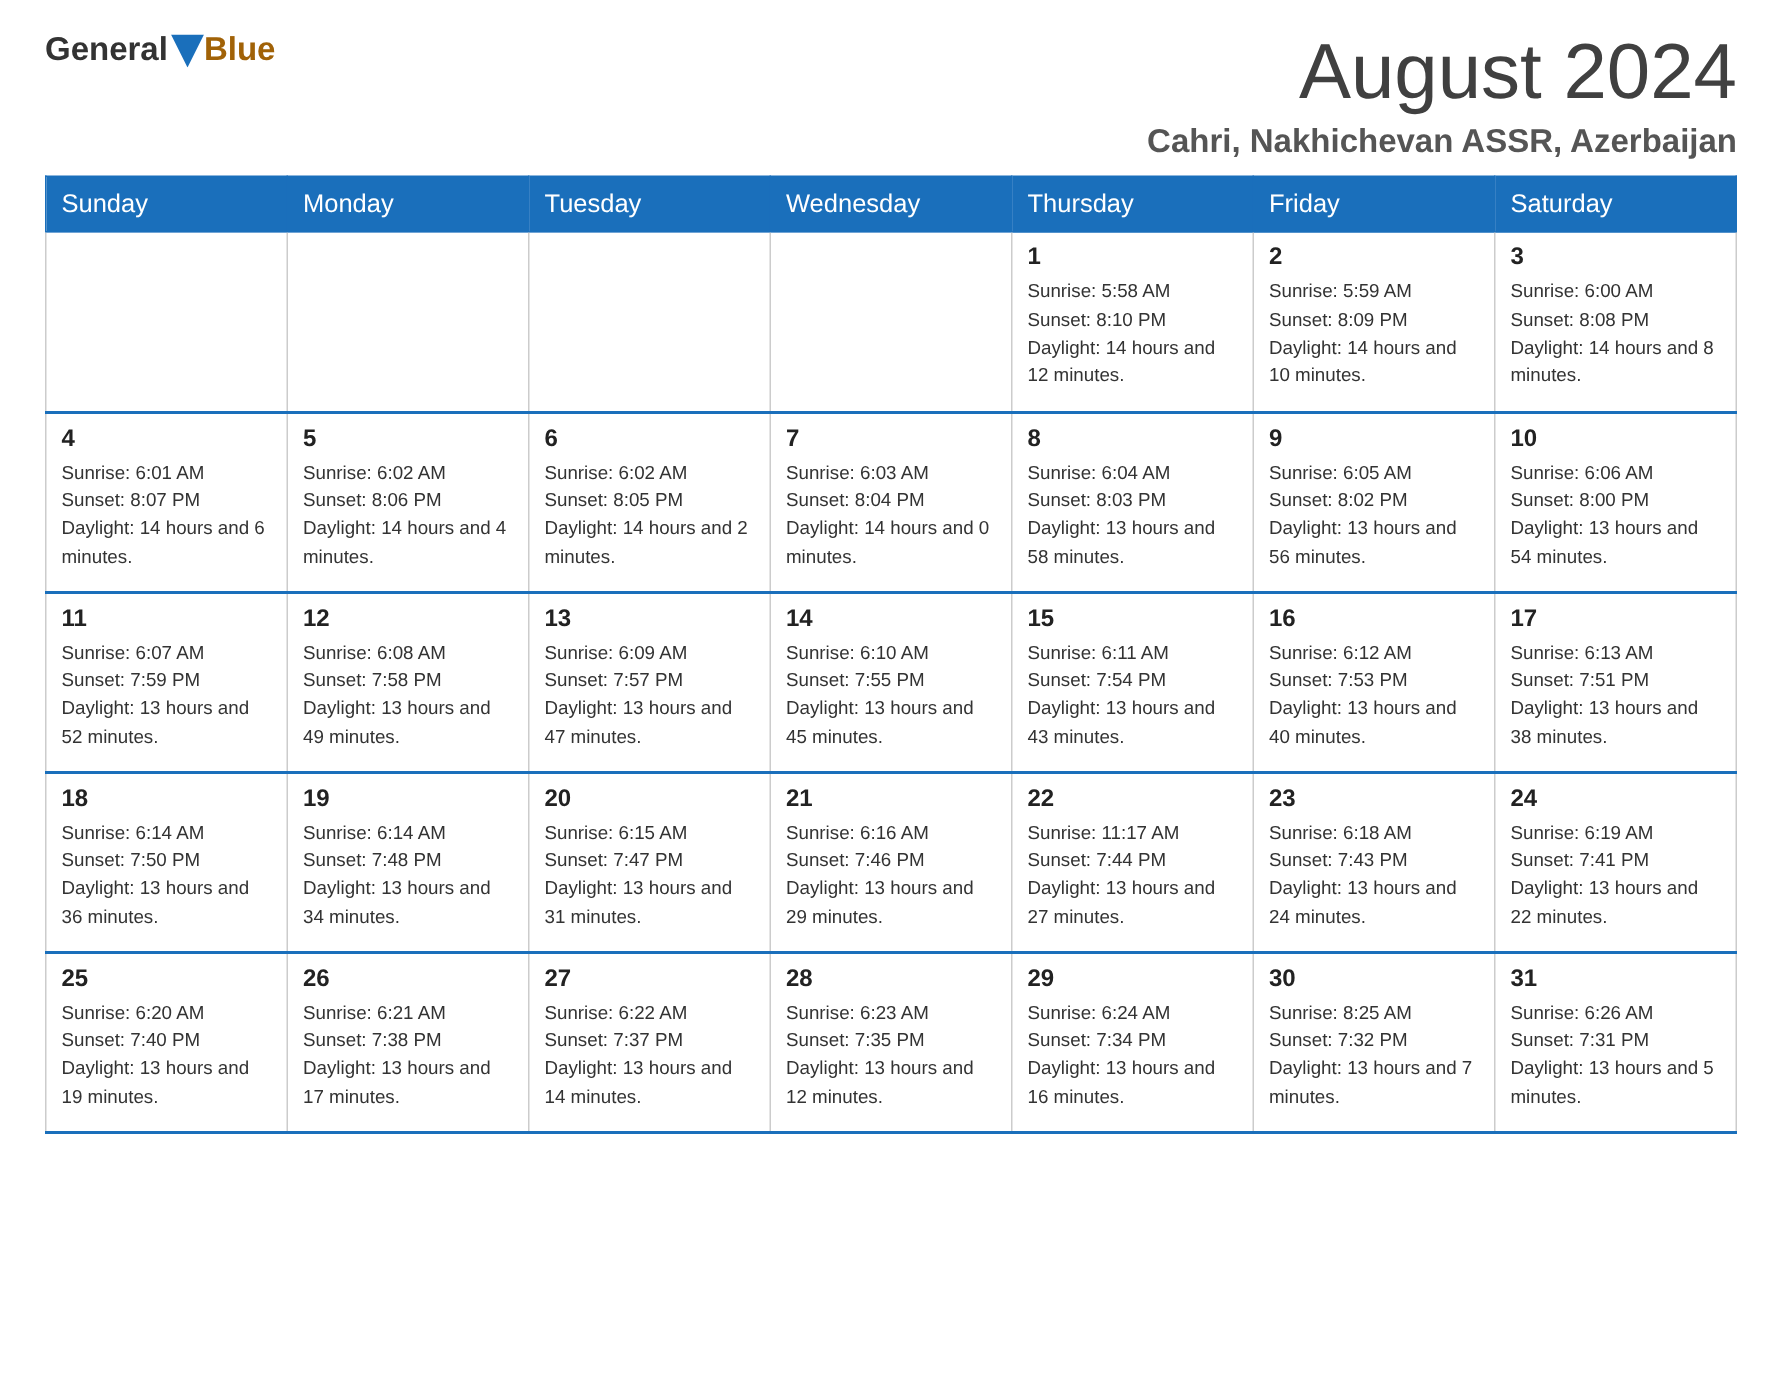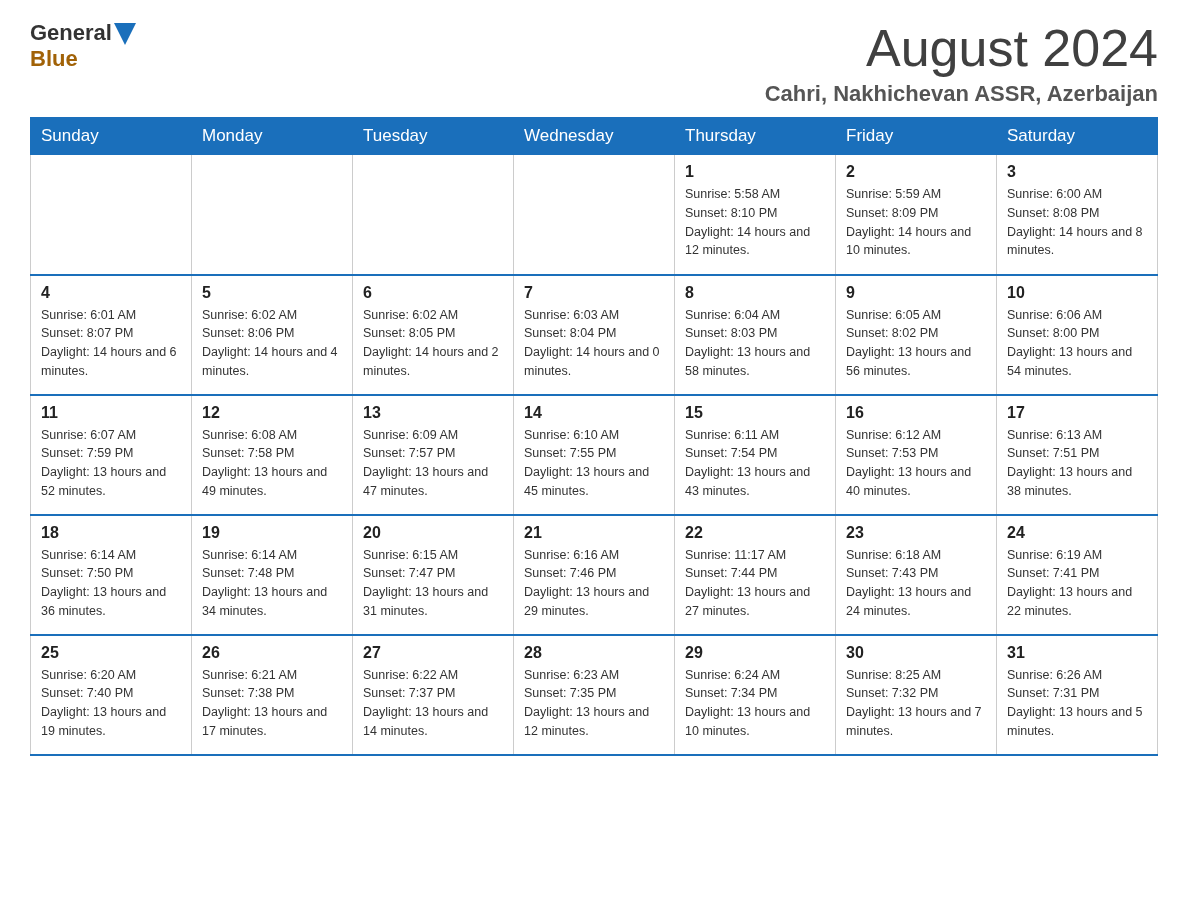--- a/index.html
+++ b/index.html
@@ -26,21 +26,21 @@
       font-weight: bold;
       color: #333;
     }
     .logo-text-blue {
       font-size: 22px;
       font-weight: bold;
       color: #a16207;
     }
     .logo-icon {
       display: flex;
-      flex-direction: column;
+      flex-direction: row;
       align-items: flex-start;
     }
     .logo-row1 {
       display: flex;
       align-items: center;
     }
     .logo-row2 {
       display: flex;
       align-items: center;
     }
@@ -319,21 +319,21 @@
         <td>
           <span class="day-number">28</span>
           <div class="day-info">Sunrise: 6:23 AM</div>
           <div class="day-info">Sunset: 7:35 PM</div>
           <div class="day-info">Daylight: 13 hours and 12 minutes.</div>
         </td>
         <td>
           <span class="day-number">29</span>
           <div class="day-info">Sunrise: 6:24 AM</div>
           <div class="day-info">Sunset: 7:34 PM</div>
-          <div class="day-info">Daylight: 13 hours and 10 minutes.</div>
+          <div class="day-info">Daylight: 13 hours and 16 minutes.</div>
         </td>
         <td>
           <span class="day-number">30</span>
           <div class="day-info">Sunrise: 8:25 AM</div>
           <div class="day-info">Sunset: 7:32 PM</div>
           <div class="day-info">Daylight: 13 hours and 7 minutes.</div>
         </td>
         <td>
           <span class="day-number">31</span>
           <div class="day-info">Sunrise: 6:26 AM</div>

